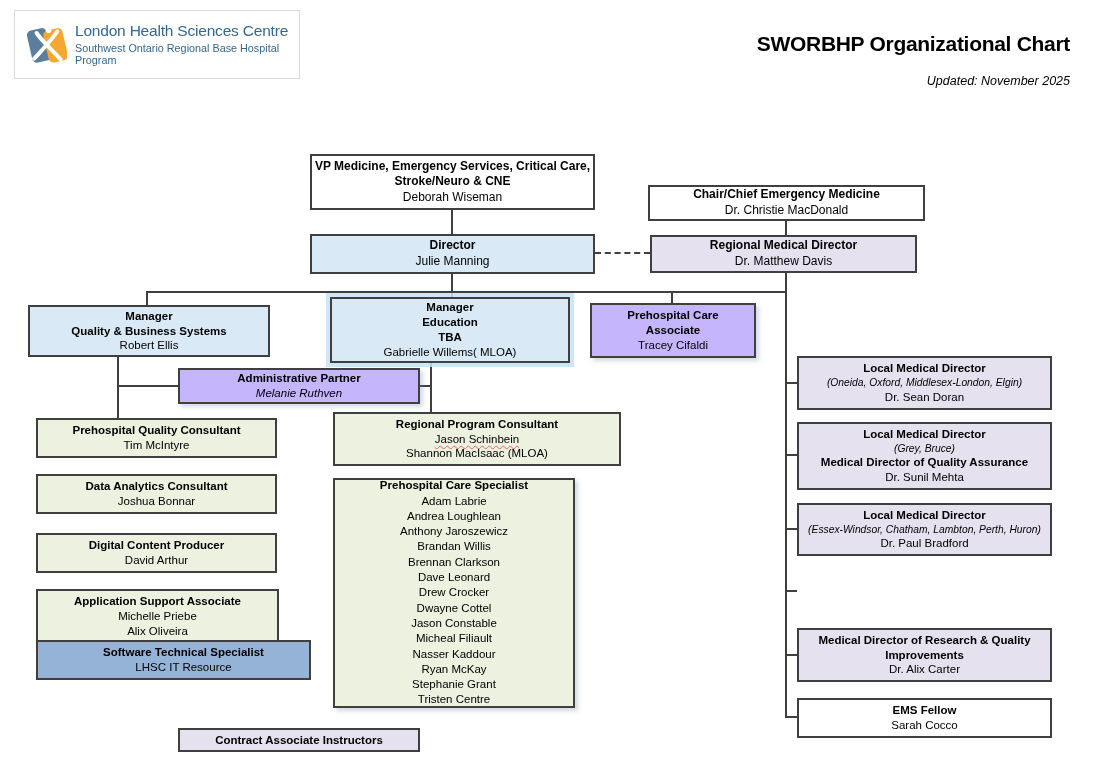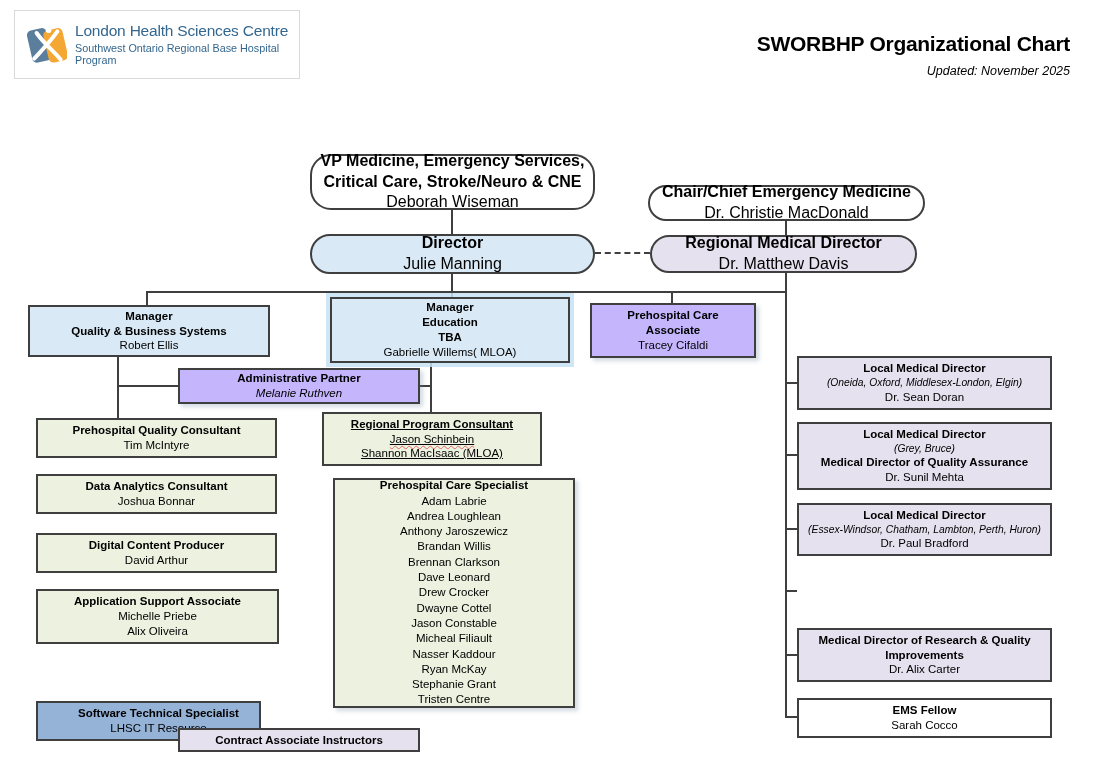--- a/index.html
+++ b/index.html
@@ -9,25 +9,25 @@
   }
   
   .logo-box{position:absolute;left:14px;top:10px;width:286px;height:69px;background:#fff;
     border:1px solid #d9d9d9;display:flex;align-items:center;gap:8px;padding-left:12px;box-sizing:border-box;}
   .logo-mark{width:40px;height:42px;flex:0 0 auto;}
   .logo-text{display:flex;flex-direction:column;line-height:1.15;justify-content:center;}
   .logo-org{font-size:15.5px;color:#34678f;font-weight:500;letter-spacing:-0.2px;}
   .logo-prog{font-size:10.8px;color:#34678f;margin-top:2px;font-weight:500;}
   .doc-title{position:absolute;right:25px;top:32px;text-align:right;}
   .doc-title .t{font-size:21px;font-weight:bold;letter-spacing:-0.3px;}
-  .doc-title .u{font-size:12.5px;font-style:italic;margin-top:8px;}
+  .doc-title .u{font-size:12.5px;font-style:italic;margin-top:18px;}
   
   .box{position:absolute;border:2px solid #3f3f3f;box-sizing:border-box;display:flex;
     flex-direction:column;justify-content:center;text-align:center;font-size:11.5px;line-height:1.3;}
-  .box-lg{font-size:16px;border-radius:21px;}
+  .box-lg{font-size:12px;}
   .b{font-weight:bold;}
   .i{font-style:italic;}
   .fill-white{background:#ffffff;}
   .fill-blue{background:#d9eaf6;}
   .fill-lav{background:#e6e1ef;}
   .fill-pink{background:#c4b5fd;}
   .fill-green{background:#edf1df;}
   .fill-medblue{background:#95b3d7;}
   .shadow{box-shadow:3px 3px 4px rgba(110,135,160,.30);}
   .glow{box-shadow:0 0 0 4px rgba(198,226,244,.85);}
@@ -144,30 +144,30 @@
   </div>
 
   <div class="box fill-green" style="left:36px;top:589px;width:243px;height:55px;">
     <div class="b">Application Support Associate</div>
     <div>
         <div>Michelle Priebe</div>
         <div>Alix Oliveira</div>
       </div>
   </div>
 
-  <div class="box fill-medblue" style="left:36px;top:701px;width:225px;height:40px;padding-left:20px;">
+  <div class="box fill-medblue" style="left:36px;top:640px;width:275px;height:40px;padding-left:20px;">
     <div class="b">Software Technical Specialist</div>
     <div>LHSC IT Resource</div>
   </div>
 
   <div class="box fill-lav" style="left:178px;top:728px;width:242px;height:24px;">
     <div class="b">Contract Associate Instructors</div>
   </div>
 
-  <div class="box fill-green" style="left:322px;top:412px;width:220px;height:54px;text-decoration:underline;">
+  <div class="box fill-green" style="left:333px;top:412px;width:288px;height:54px;">
     <div class="b">Regional Program Consultant</div>
     <div><span class="squiggle">Jason Schinbein</span></div>
     <div>Shannon MacIsaac (MLOA)</div>
   </div>
 
   <div class="box fill-green shadow pcs-list" style="left:333px;top:478px;width:242px;height:230px;">
     <div class="b">Prehospital Care Specialist</div>
     <div>
         <div>Adam Labrie</div>
         <div>Andrea Loughlean</div>

